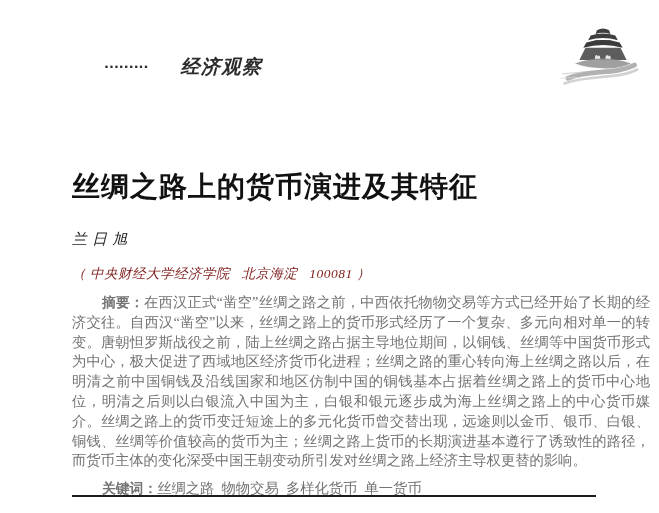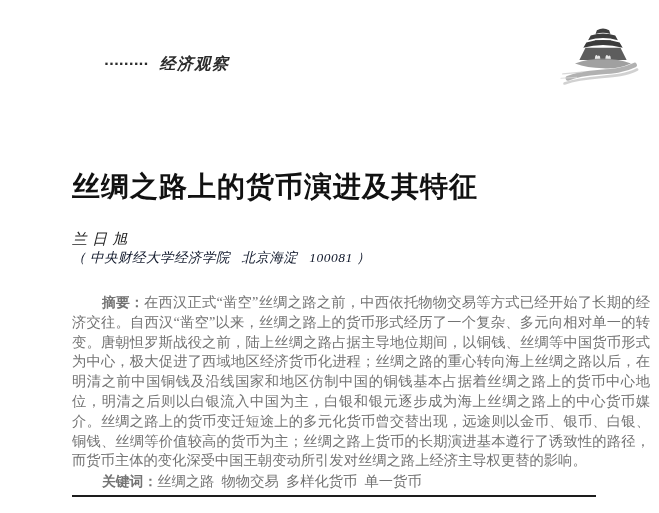--- a/index.html
+++ b/index.html
@@ -20,54 +20,55 @@
     display: flex; align-items: center; gap: 11px;
     color: #2b2b2b;
   }
   .dots {
     font-family: "DejaVu Sans", sans-serif;
     font-size: 13px; font-weight: bold; letter-spacing: 0px;
     white-space: pre; transform: translateY(-1px);
   }
   .column-title {
     font-family: "Liberation Serif", serif;
-    font-size: 16px; font-weight: bold; font-style: italic;
+    font-size: 19px; font-weight: bold; font-style: italic;
     letter-spacing: 1.5px;
+    margin-left: 21px;
   }
 
   
   .logo { position: absolute; left: 558px; top: 24px; width: 90px; height: 70px; }
 
   
   .centered { position: absolute; left: 72px; width: 520px; }
   .article-title {
     top: 168px;
     font-family: "Liberation Sans", "DejaVu Sans", sans-serif;
     font-size: 28px; font-weight: bold; letter-spacing: 1px;
     color: #111;
   }
   .author-name {
     top: 230px;
     font-size: 15px; font-style: italic; letter-spacing: 5px;
     color: #222;
   }
   .author-affiliation {
-    top: 249px;
+    top: 265px;
     font-size: 13.5px; font-style: italic; letter-spacing: 0.5px;
-    white-space: pre; color: #0f172a;
+    white-space: pre; color: #7f1d1d;
   }
 
   
   .abstract-block { position: absolute; left: 72px; top: 293px; width: 578px; }
   .abstract-block p {
     font-size: 14.3px; line-height: 19.8px;
     text-align: justify; text-indent: 2.1em;
     color: #737373;
   }
-  .abstract-block p.keywords-line { text-align: left; margin-top: 1px; }
+  .abstract-block p.keywords-line { text-align: left; margin-top: 8px; }
   .label-bold {
     font-weight: bold;
     font-family: "Liberation Sans", "DejaVu Sans", sans-serif;
     font-size: 13.8px;
   }
   .keywords-text { white-space: pre; }
 
   
   .footnote-rule {
     position: absolute; left: 72px; top: 495px; width: 524px;

